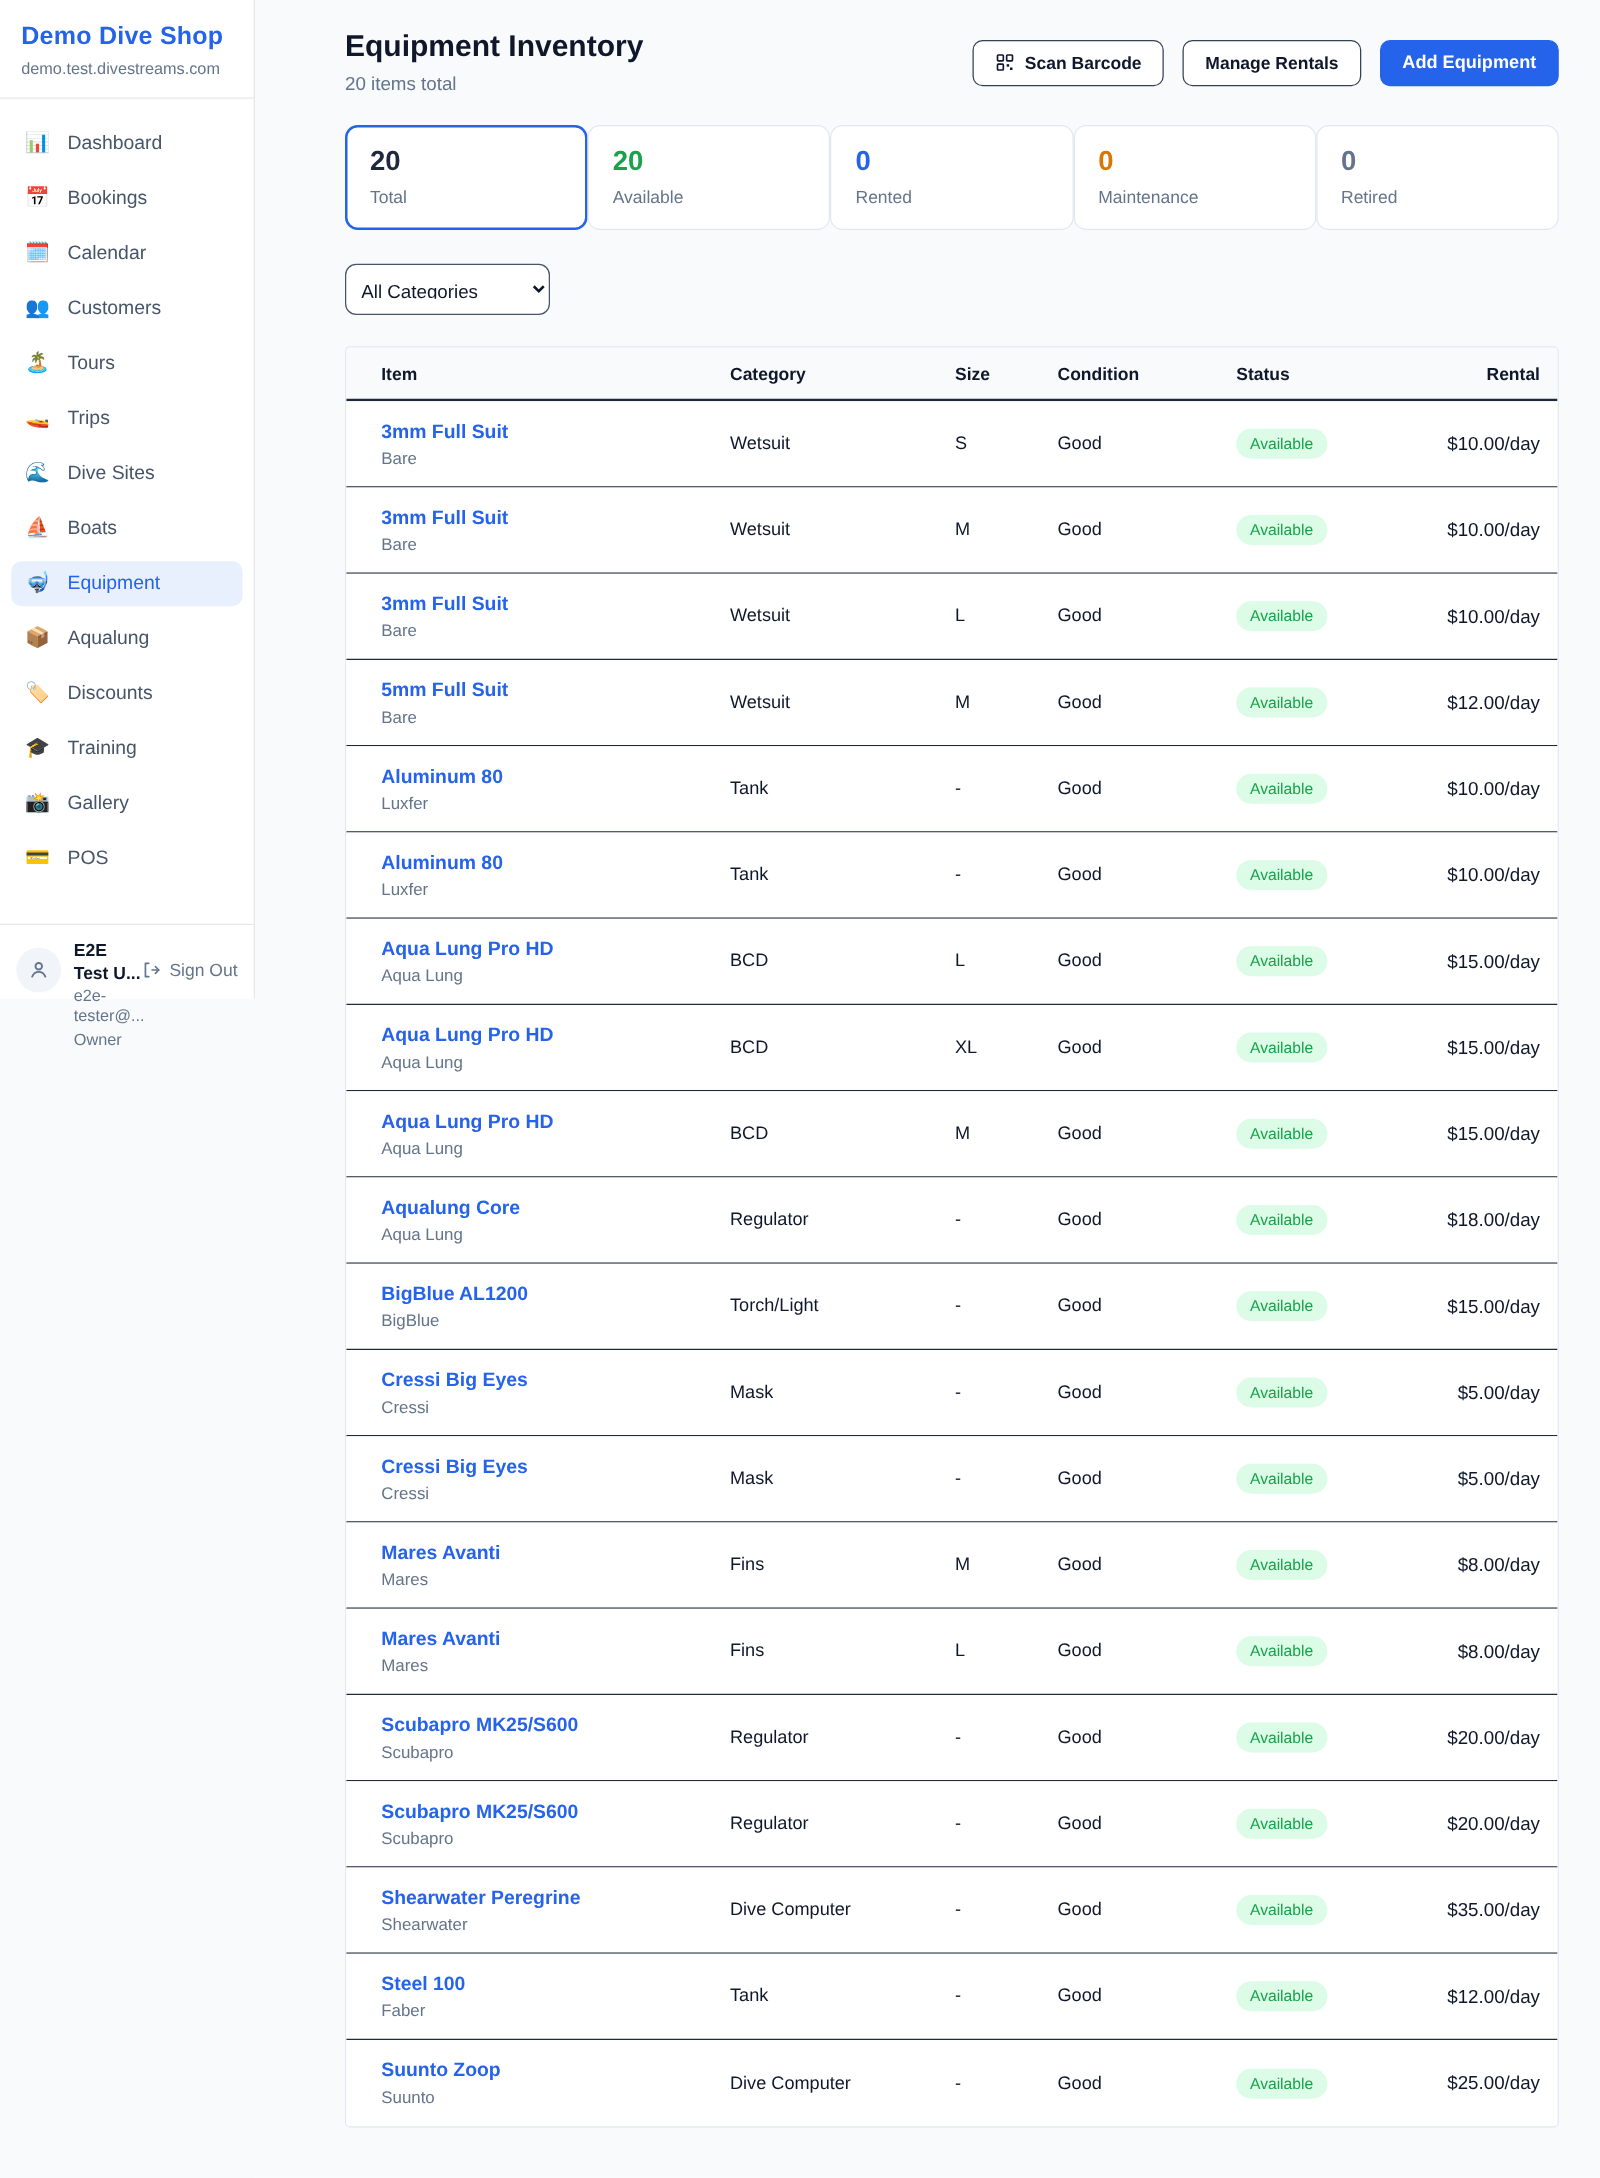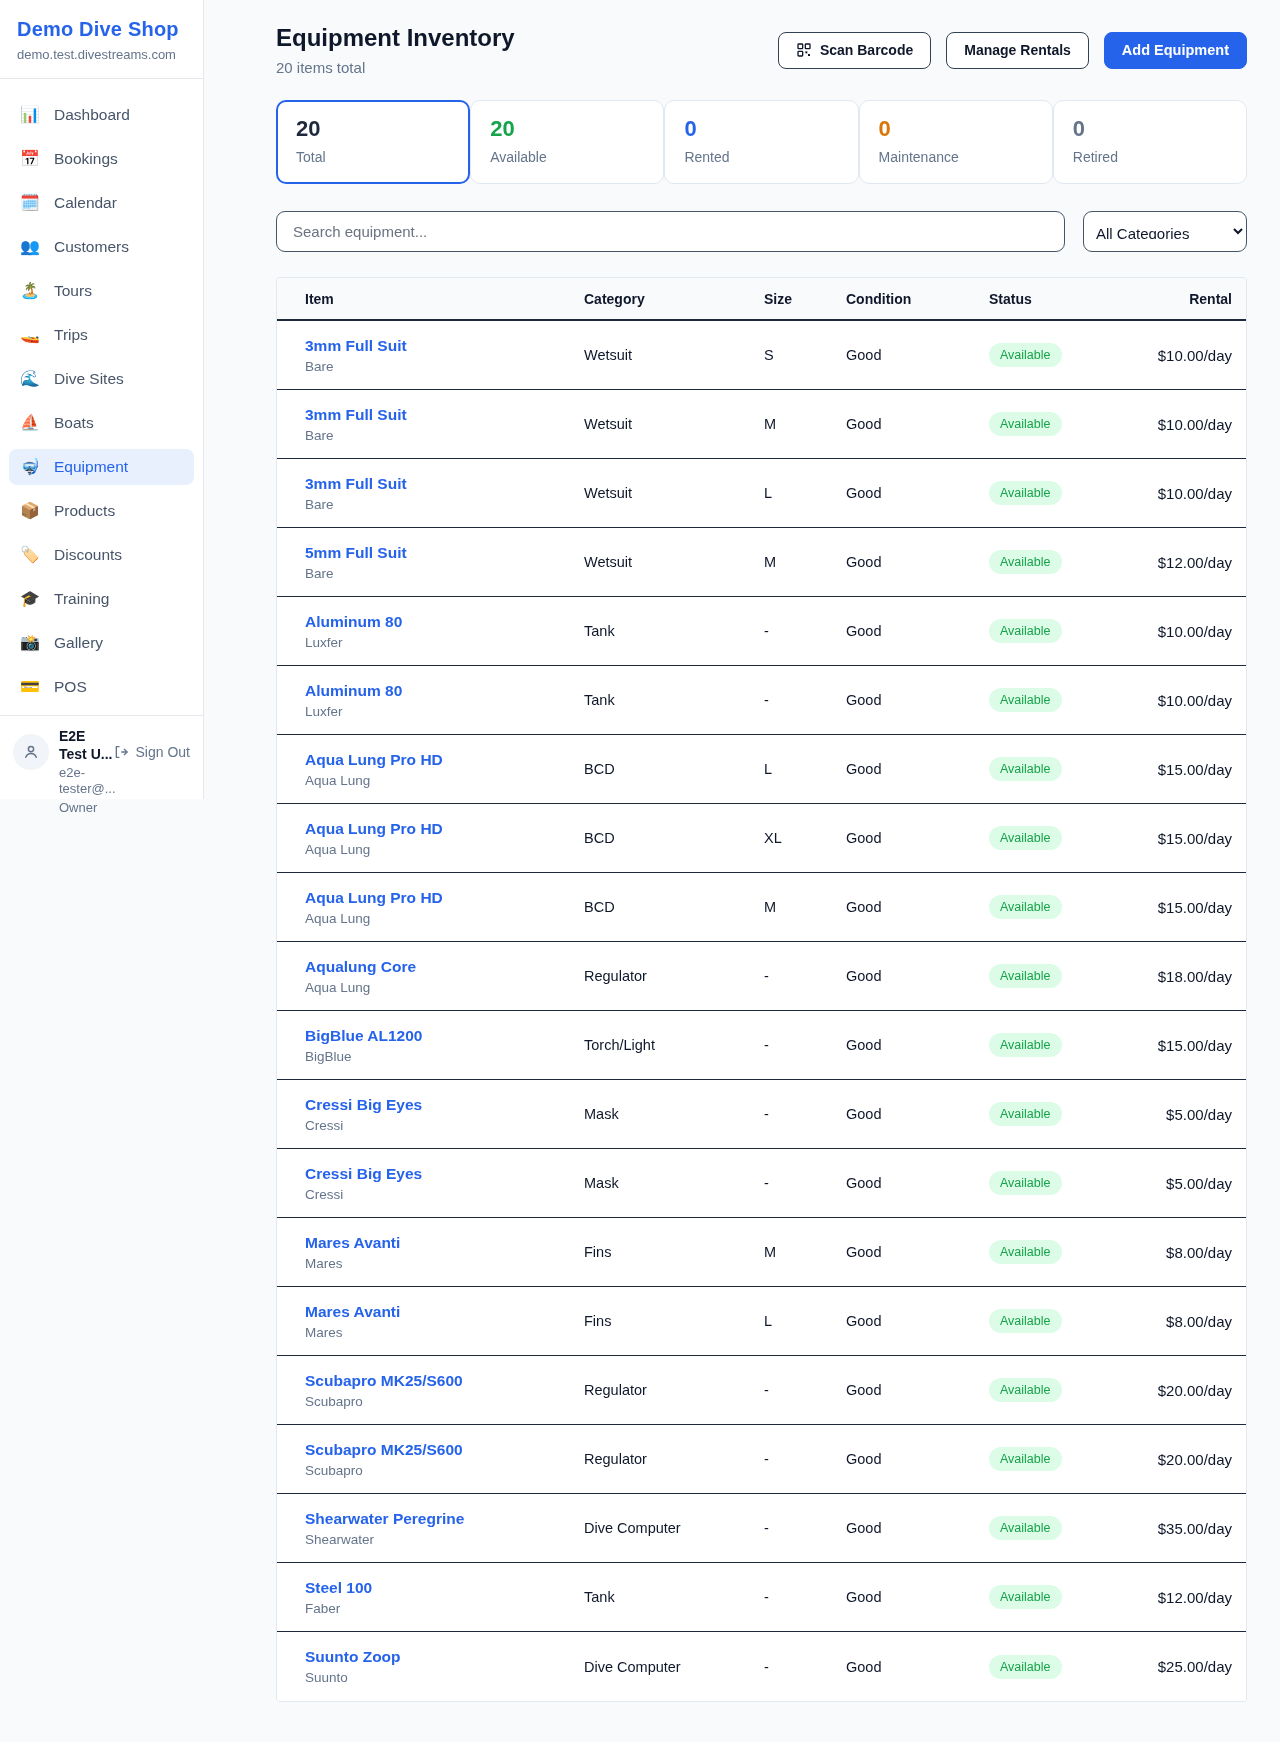--- a/index.html
+++ b/index.html
@@ -22,21 +22,21 @@
   .brand-domain { color:#64748b; font-size:13px; margin-top:6px; }
   .nav { border-top:1px solid #e5e7eb; padding:18px 9px 0 9px; }
   .nav-item {
     display:flex; align-items:center; gap:13px;
     height:36px; margin-bottom:8px; padding:0 10px;
     border-radius:8px; color:#475569; font-size:15.5px; cursor:pointer;
   }
   .nav-item .nav-icon { width:22px; text-align:center; font-size:16px; line-height:1; }
   .nav-item.active { background:#e8f0fe; color:#2563eb; font-weight:500; }
   .side-footer {
-    position:absolute; left:0; right:0; top:715px; height:84px;
+    position:absolute; left:0; right:0; top:739px; height:84px;
     border-top:1px solid #e5e7eb; padding:12px 13px 0 13px;
     display:flex; align-items:flex-start;
   }
   .avatar {
     width:36px; height:36px; border-radius:50%; background:#f1f5f9;
     display:flex; align-items:center; justify-content:center; margin-top:6px; flex:0 0 36px;
   }
   .user-block { margin-left:10px; line-height:1.25; min-width:0; }
   .user-name { font-size:14px; font-weight:700; color:#0f172a; }
   .user-email { font-size:13px; color:#64748b; margin-top:2px; }
@@ -143,21 +143,21 @@
       <div class="nav-item">
         <span class="nav-icon">⛵</span>
         <span>Boats</span>
       </div>
       <div class="nav-item active">
         <span class="nav-icon">🤿</span>
         <span>Equipment</span>
       </div>
       <div class="nav-item">
         <span class="nav-icon">📦</span>
-        <span>Products</span>
+        <span>Aqualung</span>
       </div>
       <div class="nav-item">
         <span class="nav-icon">🏷️</span>
         <span>Discounts</span>
       </div>
       <div class="nav-item">
         <span class="nav-icon">🎓</span>
         <span>Training</span>
       </div>
       <div class="nav-item">
@@ -236,21 +236,20 @@
         <div class="stat-value" style="color: rgb(217, 119, 6);">0</div>
         <div class="stat-label">Maintenance</div>
       </div>
       <div class="stat-card">
         <div class="stat-value" style="color: rgb(100, 116, 139);">0</div>
         <div class="stat-label">Retired</div>
       </div>
     </div>
 
   <div class="filter-row">
-    <input class="search-input" type="text" placeholder="Search equipment..." style="">
     <select class="category-select" id="category-select"><option>All Categories</option></select>
   </div>
 
   <div class="table-card">
     <div class="t-grid t-head">
       <div>Item</div>
       <div>Category</div>
       <div>Size</div>
       <div>Condition</div>
       <div>Status</div>

